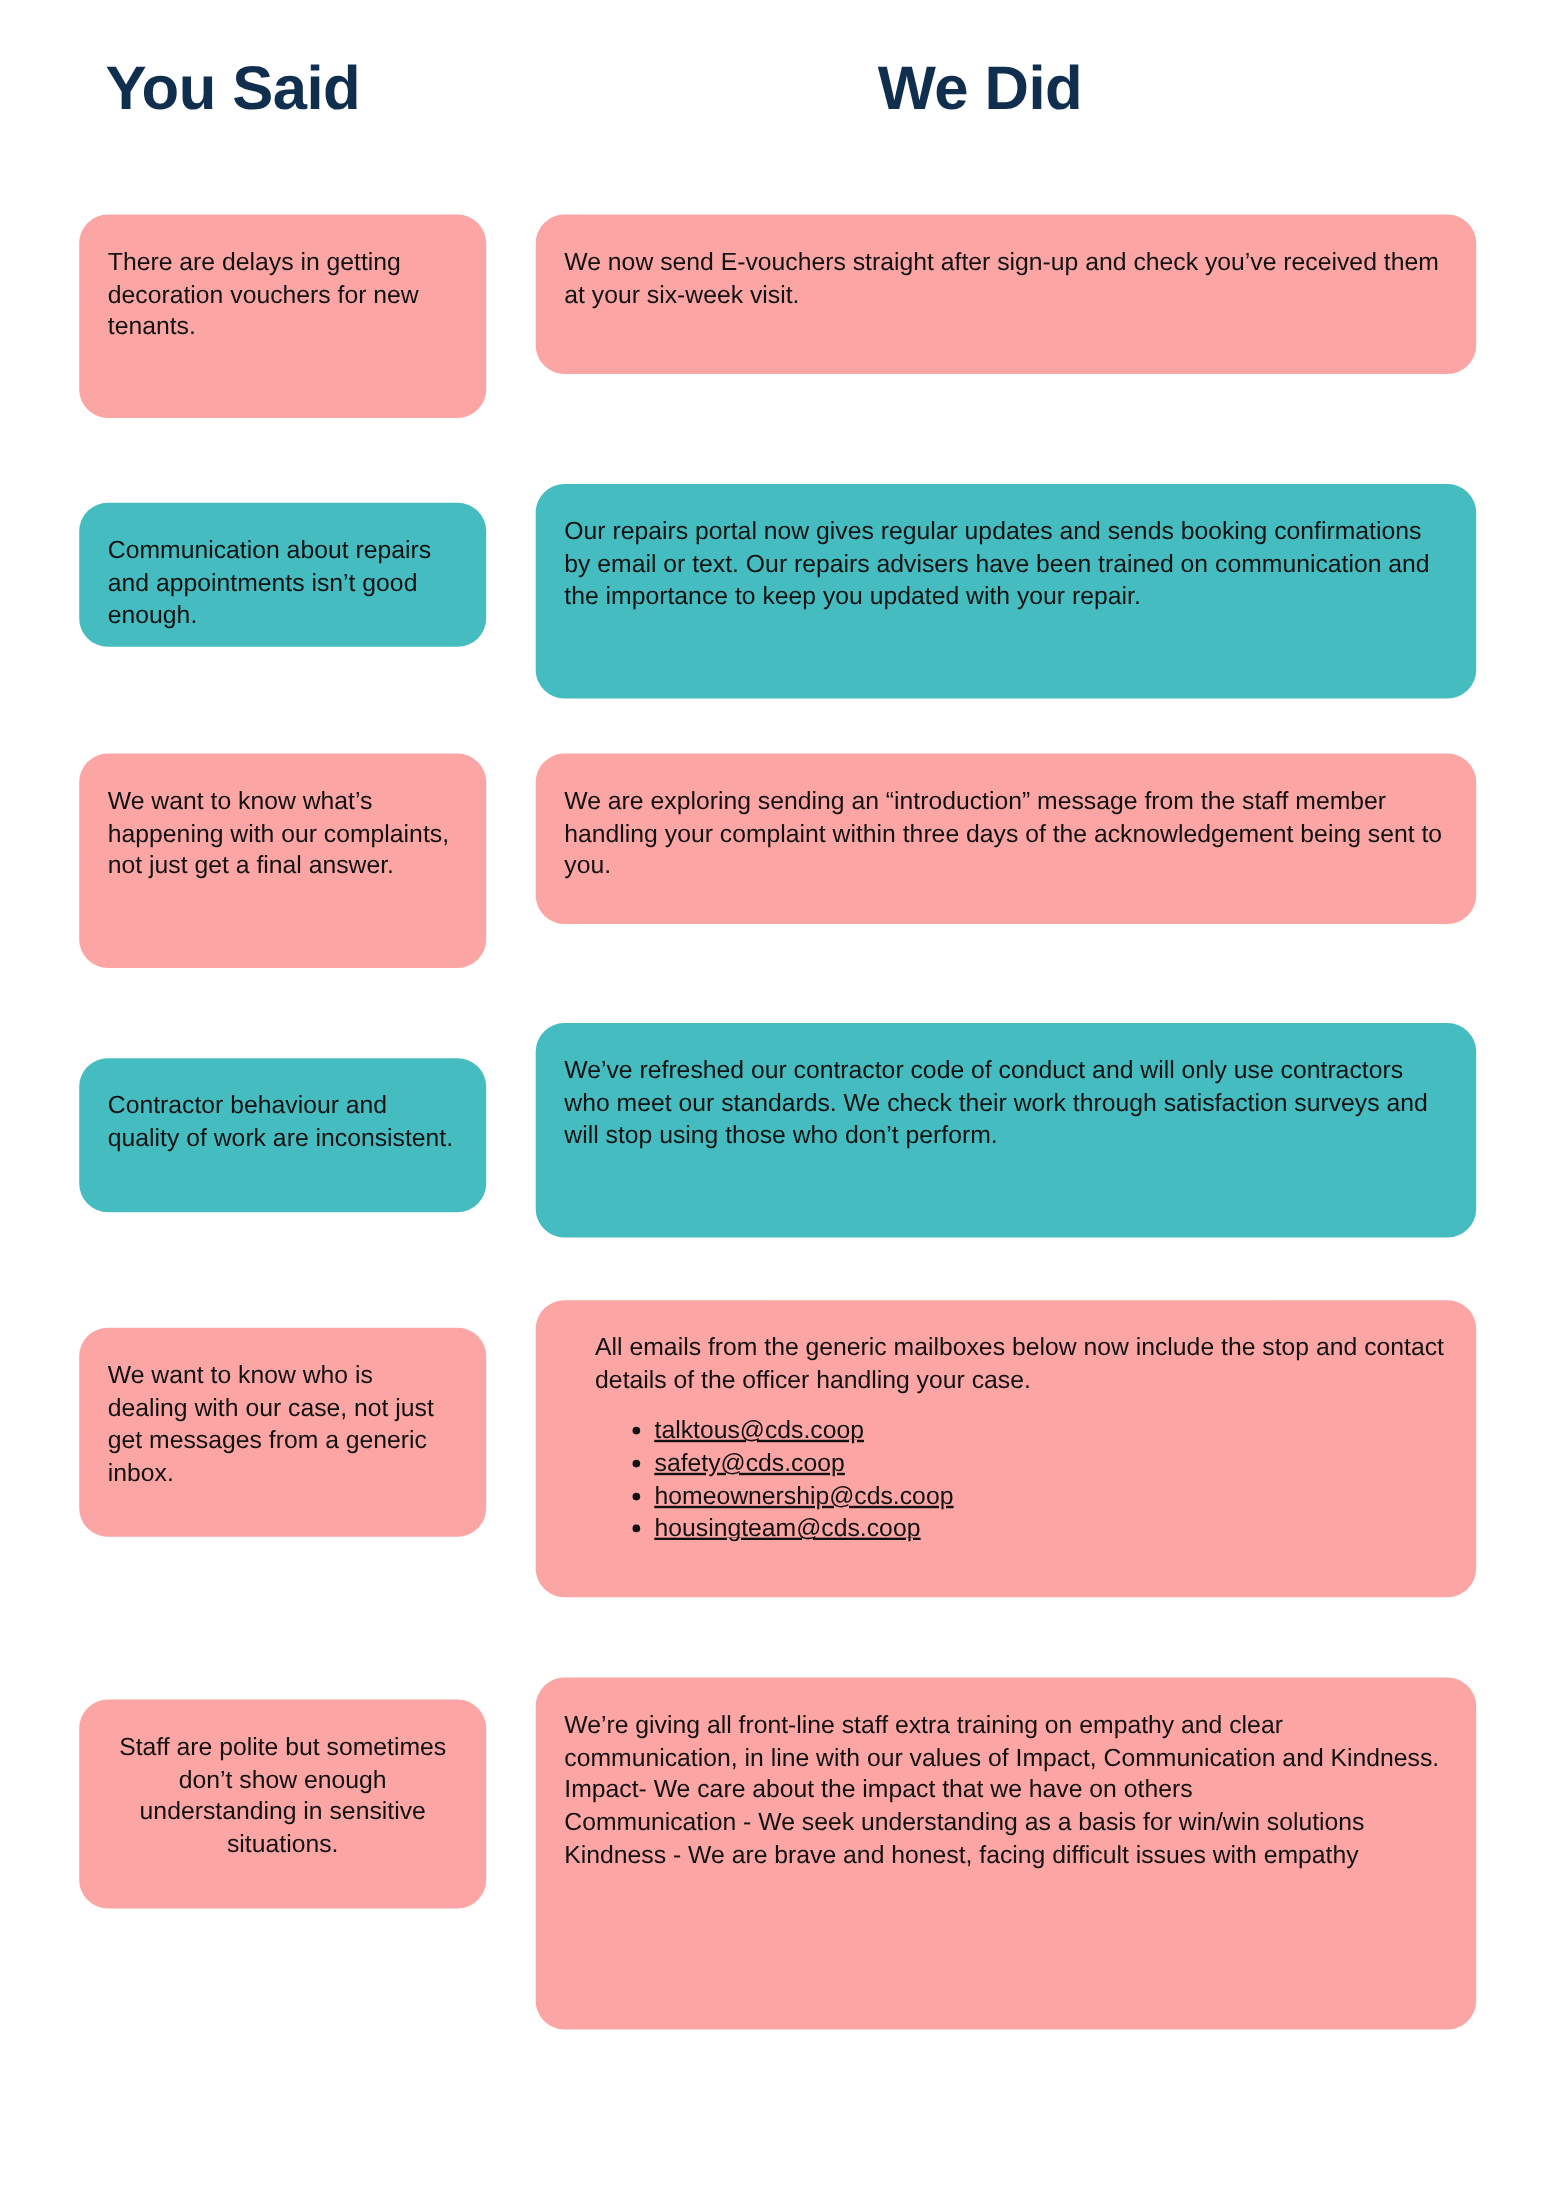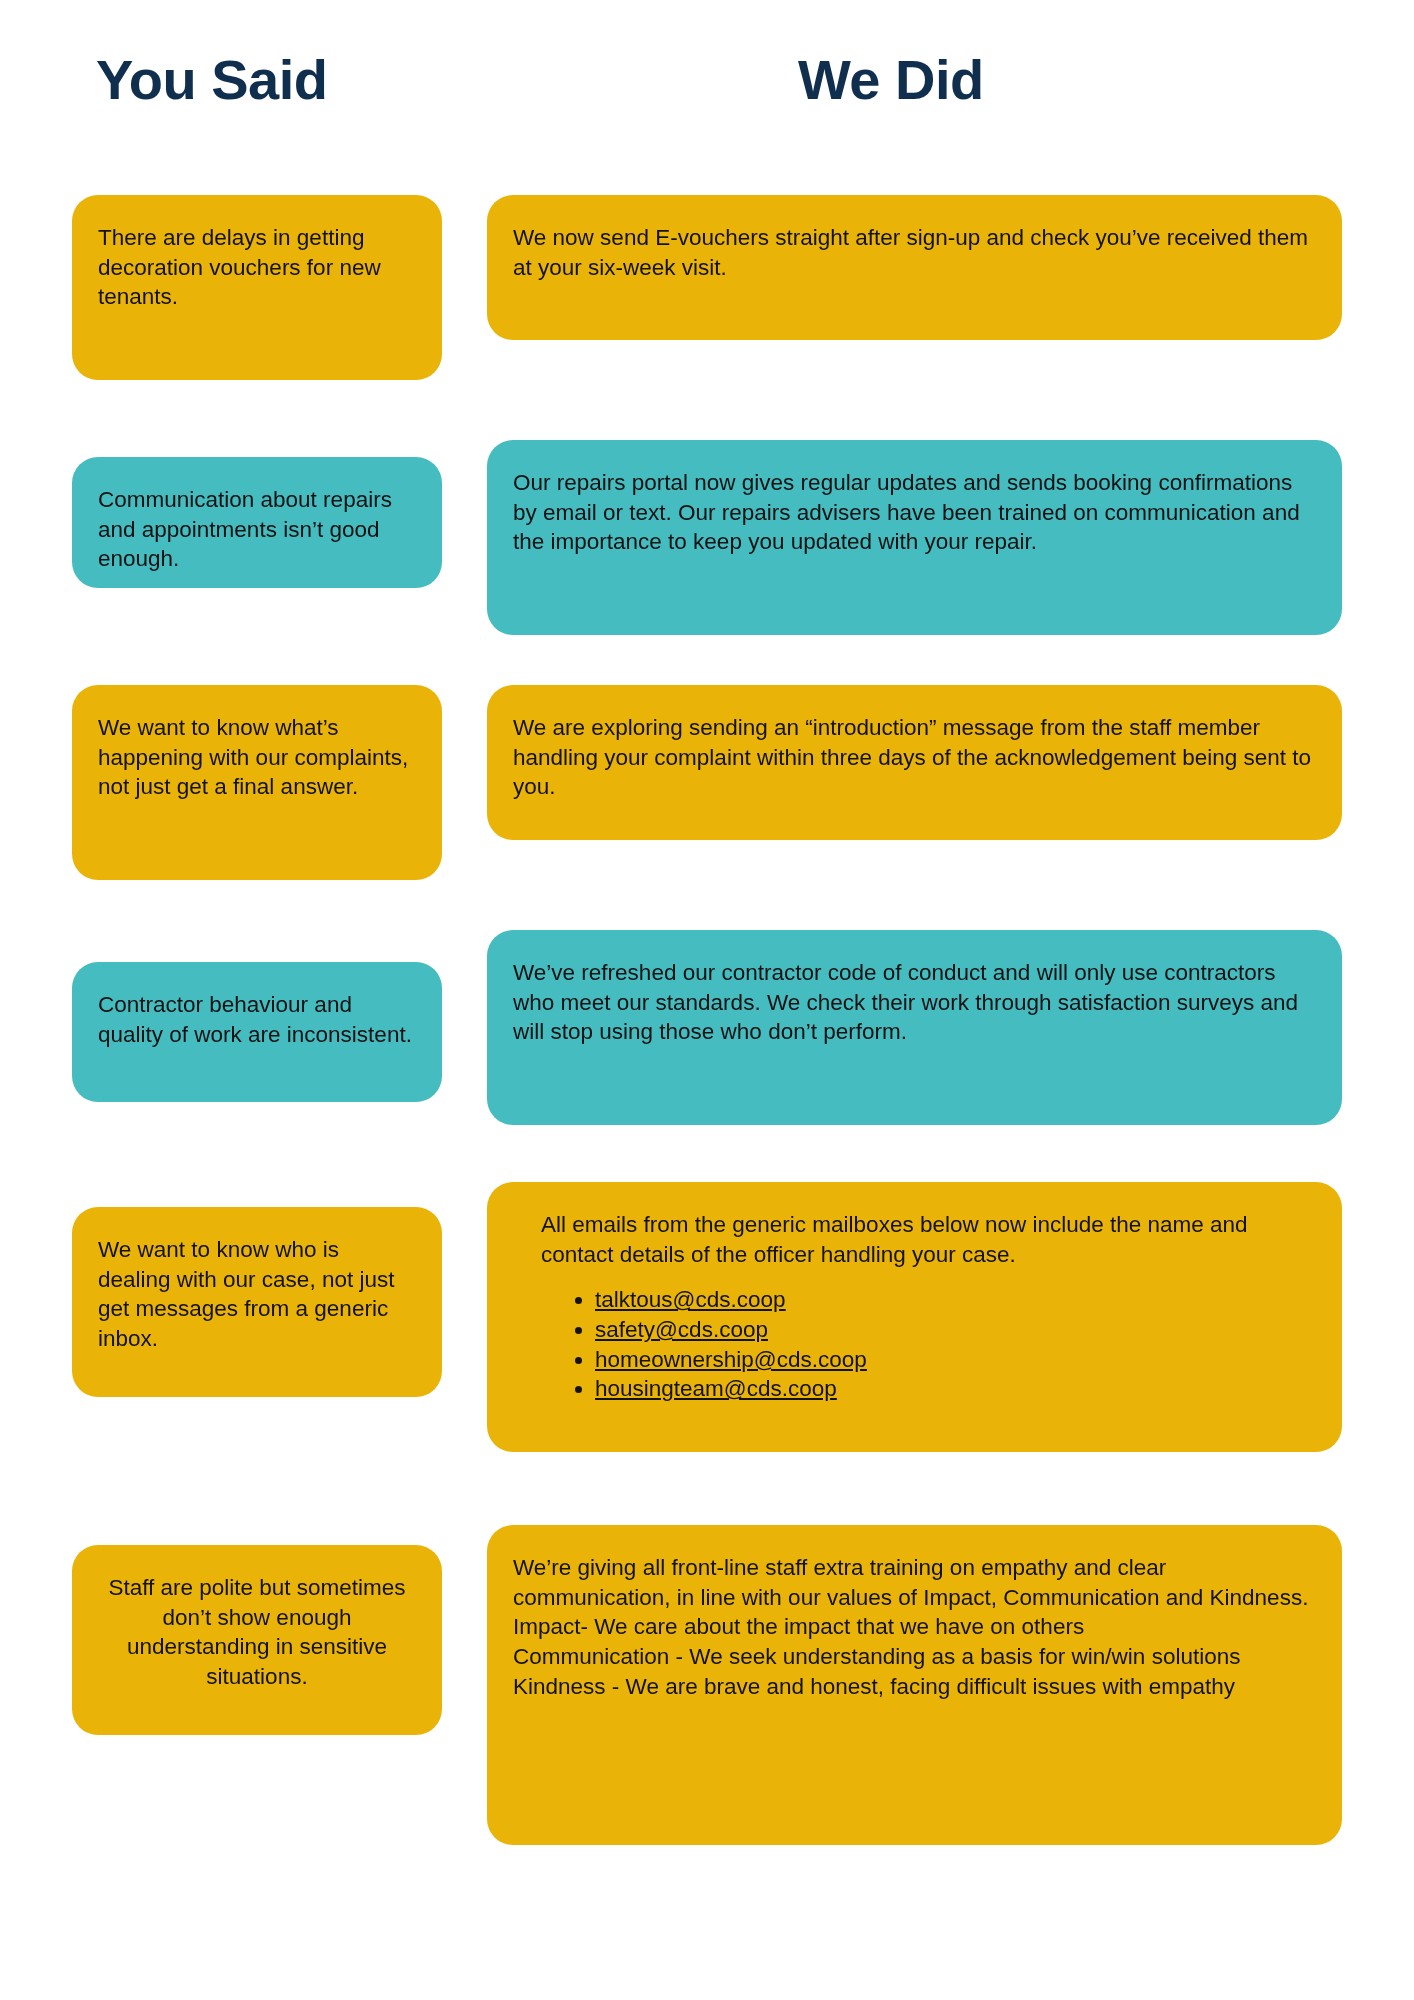--- a/index.html
+++ b/index.html
@@ -56,21 +56,21 @@
   }
 
   .bubble {
     position: absolute;
     border-radius: 26px;
     padding: 28px 26px 28px 26px;
     color: #121212;
     font-size: 22.5px;
     line-height: 1.32;
   }
-  .bubble.green { background: #eab308; }
+  .bubble.green { background: #fca5a5; }
   .bubble.teal  { background: #45bcc0; }
 
   .bubble-left {
     left: 72px;
     width: 370px;
   }
   .bubble-right {
     left: 487px;
     width: 855px;
   }
@@ -144,21 +144,21 @@
       <div class="bubble bubble-right teal" style="top:0; height:195px;">
         <p>We’ve refreshed our contractor code of conduct and will only use contractors who meet our standards. We check their work through satisfaction surveys and will stop using those who don’t perform.</p>
       </div>
     </div>
 
     <div class="row" style="top:1182px;">
       <div class="bubble bubble-left green" style="top:25px; height:190px;">
         <p>We want to know who is dealing with our case, not just get messages from a generic inbox.</p>
       </div>
       <div class="bubble bubble-right green" style="top:0; height:270px; padding-left:26px;">
-        <p class="indented-body">All emails from the generic mailboxes below now include the name and contact details of the officer handling your case.</p>
+        <p class="indented-body">All emails from the generic mailboxes below now include the stop and contact details of the officer handling your case.</p>
         <ul class="email-list">
           <li><a class="email-link">talktous@cds.coop</a></li>
           <li><a class="email-link">safety@cds.coop</a></li>
           <li><a class="email-link">homeownership@cds.coop</a></li>
           <li><a class="email-link">housingteam@cds.coop</a></li>
         </ul>
       </div>
     </div>
 
     <div class="row" style="top:1525px;">

